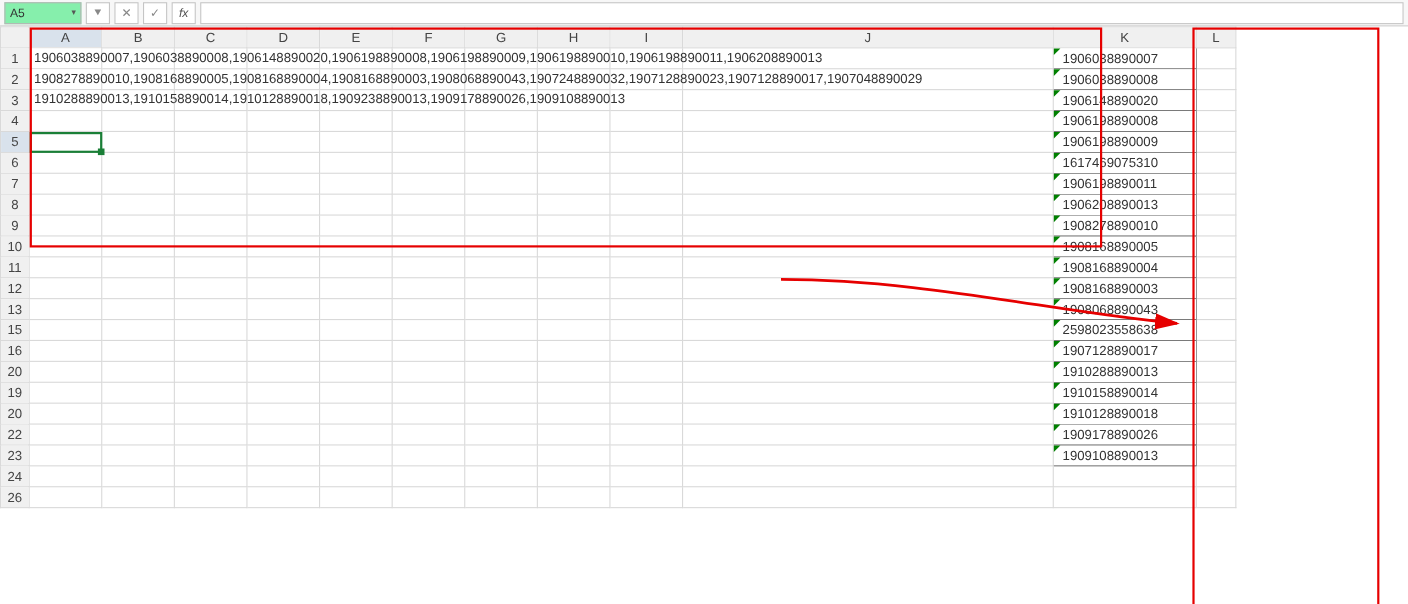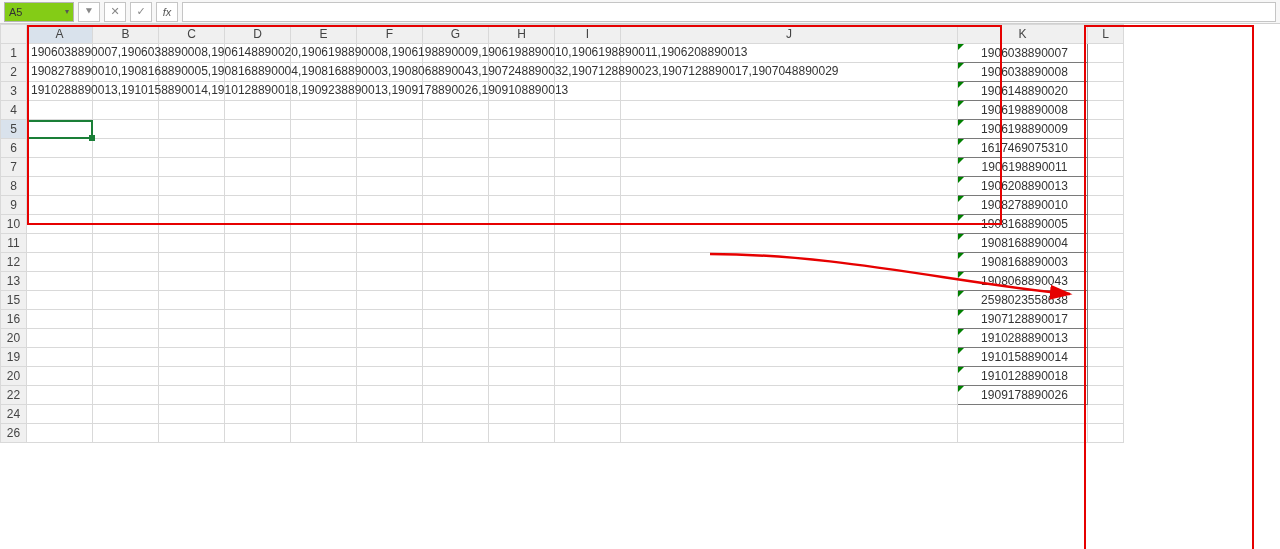--- a/index.html
+++ b/index.html
@@ -5,21 +5,21 @@
   * { box-sizing: border-box; }
   html, body { margin:0; padding:0; font-family: Arial, sans-serif; font-size:12px; color:#333; background:#fff; height:100%; }
 
   
   .formula-bar {
     display:flex; align-items:center; height:24px;
     border-bottom:1px solid #d0d0d0; background:#f7f7f7;
     padding:0 4px; gap:4px;
   }
   .name-box {
-    width:70px; height:20px; background:#84cc16;
+    width:70px; height:20px; background:#86efac;
     border:1px solid #b5b5b5; display:flex; align-items:center;
     padding:0 4px; font-size:11px;
   }
   .name-box .nb-val { flex:1; }
   .nb-arrow { font-size:8px; color:#555; }
   .fb-btn {
     width:22px; height:20px; display:flex; align-items:center; justify-content:center;
     border:1px solid #c5c5c5; background:#fff; color:#888; font-size:11px;
     cursor:default;
   }
@@ -59,21 +59,21 @@
   
   td.active-cell {
     outline:2px solid #1a7f37; outline-offset:-2px; position:relative;
   }
   td.active-cell::after {
     content:""; position:absolute; right:-3px; bottom:-3px;
     width:6px; height:6px; background:#1a7f37;
   }
 
   
-  td.kcell { border:1px solid #7a7a7a;text-align:center; }
+  td.kcell { border:1px solid #7a7a7a; }
   td.kcell .ktick {
     display:inline-block; width:0; height:0;
     border-left:6px solid #008000; border-bottom:6px solid transparent;
     position:absolute; left:0; top:0;
   }
   td.kcell { position:relative; padding-left:8px; }
 </style>
 </head>
 <body>
 
@@ -421,20 +421,35 @@
           <td></td>
           <td></td>
           <td></td>
           <td></td>
           <td></td>
           <td></td>
           <td class="kcell"><span class="ktick"></span><span>1909178890026</span></td>
           <td></td>
         </tr>
         <tr>
+          <th class="row-head">23</th>
+          <td></td>
+          <td></td>
+          <td></td>
+          <td></td>
+          <td></td>
+          <td></td>
+          <td></td>
+          <td></td>
+          <td></td>
+          <td></td>
+          <td class="kcell"><span class="ktick"></span><span>1909108890013</span></td>
+          <td></td>
+        </tr>
+        <tr>
           <th class="row-head">24</th>
           <td></td>
           <td></td>
           <td></td>
           <td></td>
           <td></td>
           <td></td>
           <td></td>
           <td></td>
           <td></td>

